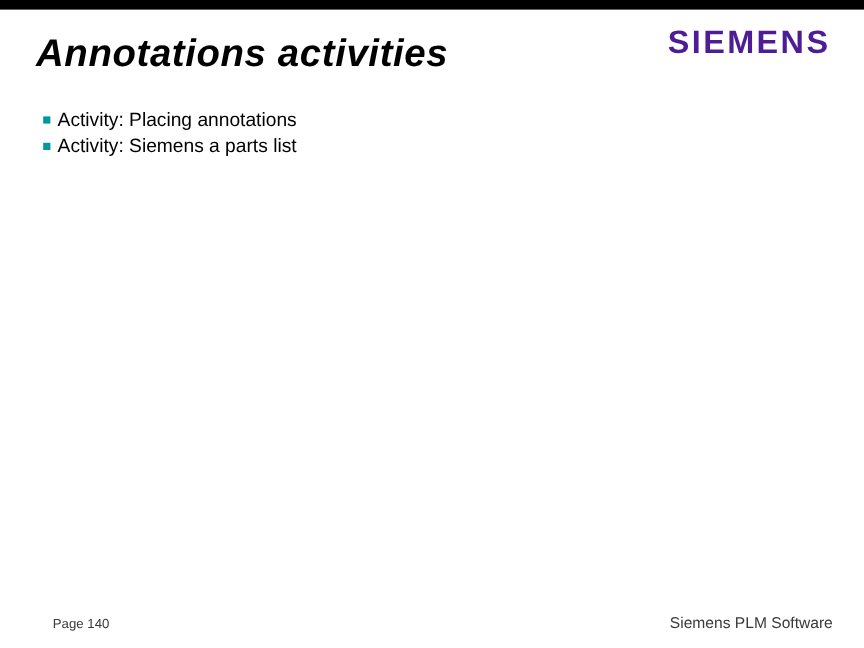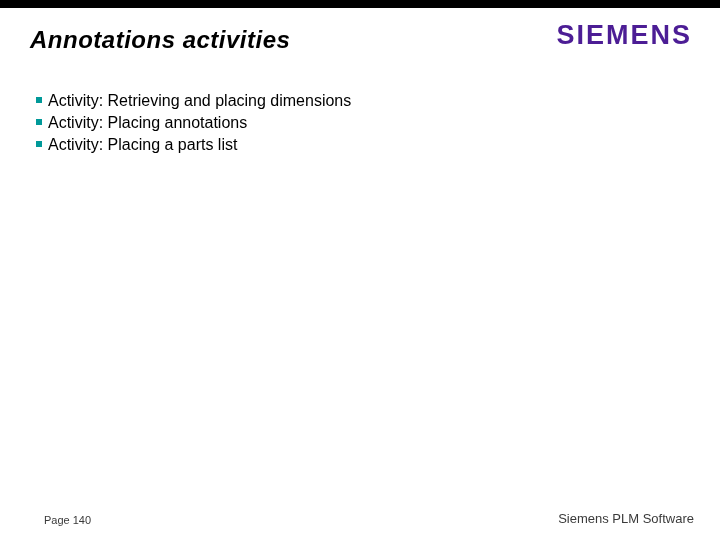--- a/index.html
+++ b/index.html
@@ -18,21 +18,21 @@
     position: absolute;
     left: 0; top: 0;
     width: 100%;
     height: 8px;
     background: #000;
   }
   .title {
     position: absolute;
     left: 30px;
     top: 26px;
-    font-size: 24px;
+    font-size: 32px;
     font-style: italic;
     font-weight: bold;
     letter-spacing: 0.5px;
     color: #000;
   }
   .brand {
     position: absolute;
     right: 28px;
     top: 20px;
     font-size: 27px;
@@ -90,27 +90,23 @@
 
 <div class="slide">
   <div class="topbar"></div>
 
   <div class="title">Annotations activities</div>
   <div class="brand">SIEMENS</div>
 
   <div class="content">
     <div class="bullet">
       <span class="sq"></span>
-      <span>Activity: Retrieving and placing dimensions</span>
-    </div>
-    <div class="bullet">
-      <span class="sq"></span>
       <span>Activity: Placing annotations</span>
     </div>
     <div class="bullet">
       <span class="sq"></span>
-      <span>Activity: Placing a parts list</span>
+      <span>Activity: Siemens a parts list</span>
     </div>
   </div>
 
   <div class="footer-left">Page 140</div>
   <div class="footer-right">Siemens PLM Software</div>
 </div>
 
 </body></html>

